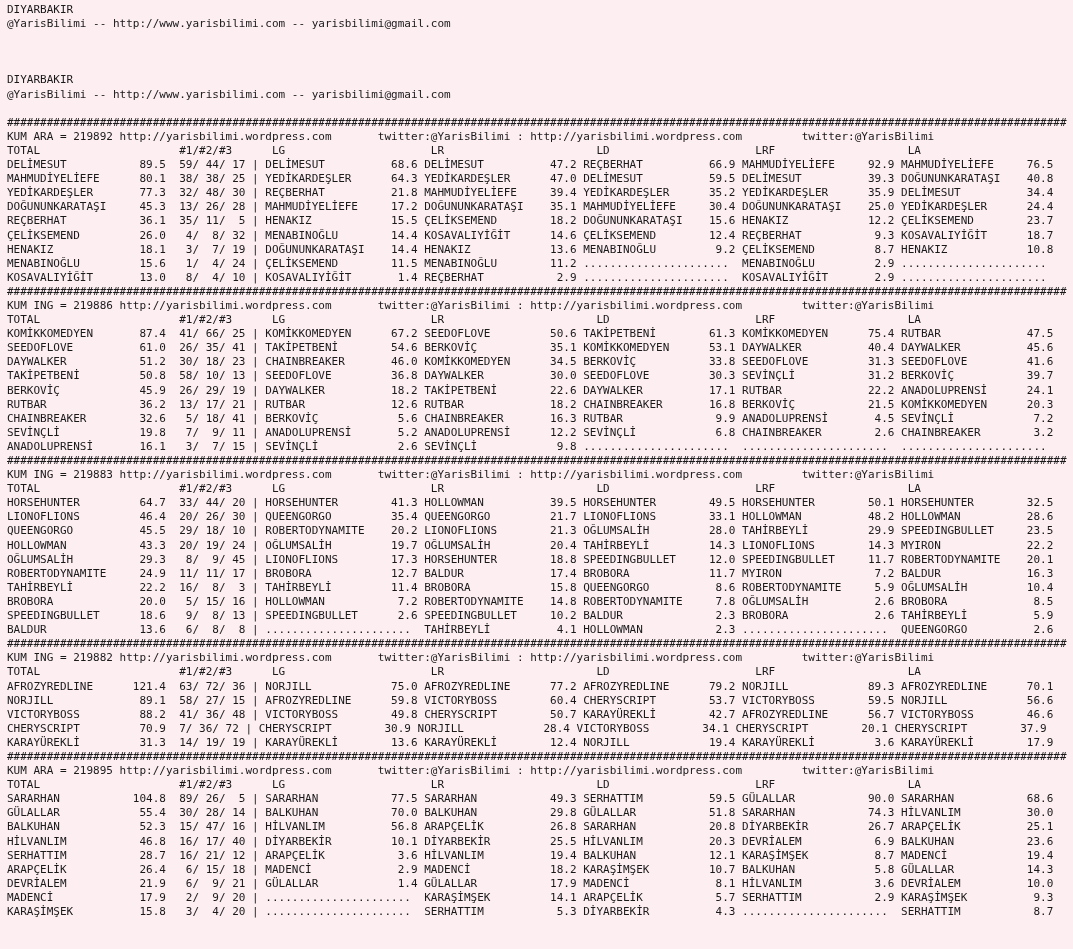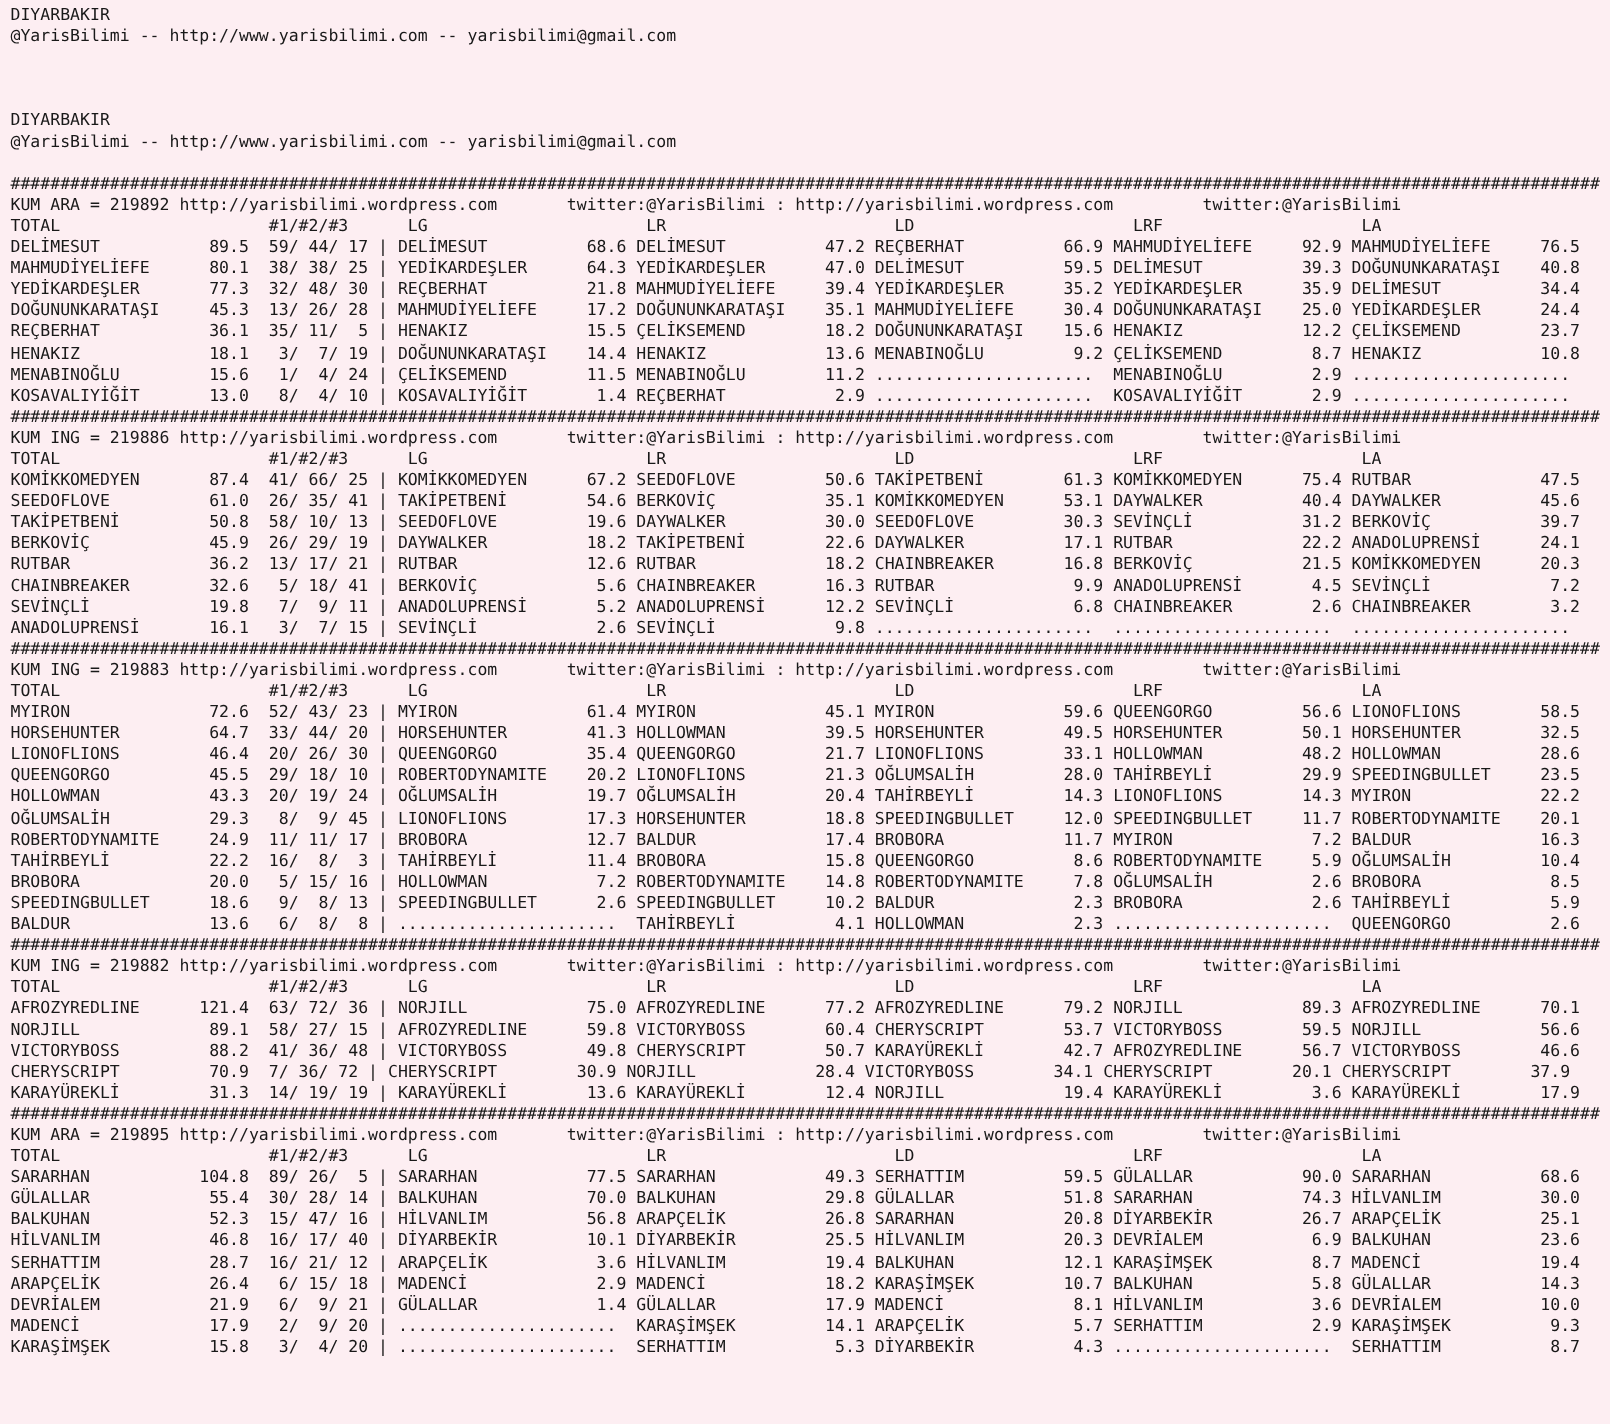--- a/index.html
+++ b/index.html
@@ -30,38 +30,39 @@
     <div class="ln">@YarisBilimi -- http://www.yarisbilimi.com -- yarisbilimi@gmail.com</div>
     <div class="ln"></div>
     <div class="ln">################################################################################################################################################################</div>
     <div class="ln">KUM ARA = 219892 http://yarisbilimi.wordpress.com       twitter:@YarisBilimi : http://yarisbilimi.wordpress.com         twitter:@YarisBilimi</div>
     <div class="ln">TOTAL                     #1/#2/#3      LG                      LR                       LD                      LRF                    LA</div>
     <div class="ln">DELİMESUT           89.5  59/ 44/ 17 | DELİMESUT          68.6 DELİMESUT          47.2 REÇBERHAT          66.9 MAHMUDİYELİEFE     92.9 MAHMUDİYELİEFE     76.5 </div>
     <div class="ln">MAHMUDİYELİEFE      80.1  38/ 38/ 25 | YEDİKARDEŞLER      64.3 YEDİKARDEŞLER      47.0 DELİMESUT          59.5 DELİMESUT          39.3 DOĞUNUNKARATAŞI    40.8 </div>
     <div class="ln">YEDİKARDEŞLER       77.3  32/ 48/ 30 | REÇBERHAT          21.8 MAHMUDİYELİEFE     39.4 YEDİKARDEŞLER      35.2 YEDİKARDEŞLER      35.9 DELİMESUT          34.4 </div>
     <div class="ln">DOĞUNUNKARATAŞI     45.3  13/ 26/ 28 | MAHMUDİYELİEFE     17.2 DOĞUNUNKARATAŞI    35.1 MAHMUDİYELİEFE     30.4 DOĞUNUNKARATAŞI    25.0 YEDİKARDEŞLER      24.4 </div>
     <div class="ln">REÇBERHAT           36.1  35/ 11/  5 | HENAKIZ            15.5 ÇELİKSEMEND        18.2 DOĞUNUNKARATAŞI    15.6 HENAKIZ            12.2 ÇELİKSEMEND        23.7 </div>
+    <div class="ln">ÇELİKSEMEND         26.0   4/  8/ 32 | MENABINOĞLU        14.4 KOSAVALIYİĞİT      14.6 ÇELİKSEMEND        12.4 REÇBERHAT           9.3 KOSAVALIYİĞİT      18.7 </div>
     <div class="ln">HENAKIZ             18.1   3/  7/ 19 | DOĞUNUNKARATAŞI    14.4 HENAKIZ            13.6 MENABINOĞLU         9.2 ÇELİKSEMEND         8.7 HENAKIZ            10.8 </div>
     <div class="ln">MENABINOĞLU         15.6   1/  4/ 24 | ÇELİKSEMEND        11.5 MENABINOĞLU        11.2 ......................  MENABINOĞLU         2.9 ......................  </div>
     <div class="ln">KOSAVALIYİĞİT       13.0   8/  4/ 10 | KOSAVALIYİĞİT       1.4 REÇBERHAT           2.9 ......................  KOSAVALIYİĞİT       2.9 ......................  </div>
     <div class="ln">################################################################################################################################################################</div>
     <div class="ln">KUM ING = 219886 http://yarisbilimi.wordpress.com       twitter:@YarisBilimi : http://yarisbilimi.wordpress.com         twitter:@YarisBilimi</div>
     <div class="ln">TOTAL                     #1/#2/#3      LG                      LR                       LD                      LRF                    LA</div>
     <div class="ln">KOMİKKOMEDYEN       87.4  41/ 66/ 25 | KOMİKKOMEDYEN      67.2 SEEDOFLOVE         50.6 TAKİPETBENİ        61.3 KOMİKKOMEDYEN      75.4 RUTBAR             47.5 </div>
     <div class="ln">SEEDOFLOVE          61.0  26/ 35/ 41 | TAKİPETBENİ        54.6 BERKOVİÇ           35.1 KOMİKKOMEDYEN      53.1 DAYWALKER          40.4 DAYWALKER          45.6 </div>
-    <div class="ln">TAKİPETBENİ         50.8  58/ 10/ 13 | SEEDOFLOVE         19.6 DAYWALKER          30.0 SEEDOFLOVE         30.3 SEVİNÇLİ           31.2 BERKOVİÇ           39.7 </div>
+    <div class="ln">DAYWALKER           51.2  30/ 18/ 23 | CHAINBREAKER       46.0 KOMİKKOMEDYEN      34.5 BERKOVİÇ           33.8 SEEDOFLOVE         31.3 SEEDOFLOVE         41.6 </div>
+    <div class="ln">TAKİPETBENİ         50.8  58/ 10/ 13 | SEEDOFLOVE         36.8 DAYWALKER          30.0 SEEDOFLOVE         30.3 SEVİNÇLİ           31.2 BERKOVİÇ           39.7 </div>
     <div class="ln">BERKOVİÇ            45.9  26/ 29/ 19 | DAYWALKER          18.2 TAKİPETBENİ        22.6 DAYWALKER          17.1 RUTBAR             22.2 ANADOLUPRENSİ      24.1 </div>
     <div class="ln">RUTBAR              36.2  13/ 17/ 21 | RUTBAR             12.6 RUTBAR             18.2 CHAINBREAKER       16.8 BERKOVİÇ           21.5 KOMİKKOMEDYEN      20.3 </div>
     <div class="ln">CHAINBREAKER        32.6   5/ 18/ 41 | BERKOVİÇ            5.6 CHAINBREAKER       16.3 RUTBAR              9.9 ANADOLUPRENSİ       4.5 SEVİNÇLİ            7.2 </div>
     <div class="ln">SEVİNÇLİ            19.8   7/  9/ 11 | ANADOLUPRENSİ       5.2 ANADOLUPRENSİ      12.2 SEVİNÇLİ            6.8 CHAINBREAKER        2.6 CHAINBREAKER        3.2 </div>
     <div class="ln">ANADOLUPRENSİ       16.1   3/  7/ 15 | SEVİNÇLİ            2.6 SEVİNÇLİ            9.8 ......................  ......................  ......................  </div>
     <div class="ln">################################################################################################################################################################</div>
     <div class="ln">KUM ING = 219883 http://yarisbilimi.wordpress.com       twitter:@YarisBilimi : http://yarisbilimi.wordpress.com         twitter:@YarisBilimi</div>
     <div class="ln">TOTAL                     #1/#2/#3      LG                      LR                       LD                      LRF                    LA</div>
-    <div class="ln">MYIRON              72.6  52/ 43/ 23 | MYIRON             61.4 MYIRON             45.1 MYIRON             59.6 QUEENGORGO         56.6 LIONOFLIONS        58.5 </div>
     <div class="ln">HORSEHUNTER         64.7  33/ 44/ 20 | HORSEHUNTER        41.3 HOLLOWMAN          39.5 HORSEHUNTER        49.5 HORSEHUNTER        50.1 HORSEHUNTER        32.5 </div>
     <div class="ln">LIONOFLIONS         46.4  20/ 26/ 30 | QUEENGORGO         35.4 QUEENGORGO         21.7 LIONOFLIONS        33.1 HOLLOWMAN          48.2 HOLLOWMAN          28.6 </div>
     <div class="ln">QUEENGORGO          45.5  29/ 18/ 10 | ROBERTODYNAMITE    20.2 LIONOFLIONS        21.3 OĞLUMSALİH         28.0 TAHİRBEYLİ         29.9 SPEEDINGBULLET     23.5 </div>
     <div class="ln">HOLLOWMAN           43.3  20/ 19/ 24 | OĞLUMSALİH         19.7 OĞLUMSALİH         20.4 TAHİRBEYLİ         14.3 LIONOFLIONS        14.3 MYIRON             22.2 </div>
     <div class="ln">OĞLUMSALİH          29.3   8/  9/ 45 | LIONOFLIONS        17.3 HORSEHUNTER        18.8 SPEEDINGBULLET     12.0 SPEEDINGBULLET     11.7 ROBERTODYNAMITE    20.1 </div>
     <div class="ln">ROBERTODYNAMITE     24.9  11/ 11/ 17 | BROBORA            12.7 BALDUR             17.4 BROBORA            11.7 MYIRON              7.2 BALDUR             16.3 </div>
     <div class="ln">TAHİRBEYLİ          22.2  16/  8/  3 | TAHİRBEYLİ         11.4 BROBORA            15.8 QUEENGORGO          8.6 ROBERTODYNAMITE     5.9 OĞLUMSALİH         10.4 </div>
     <div class="ln">BROBORA             20.0   5/ 15/ 16 | HOLLOWMAN           7.2 ROBERTODYNAMITE    14.8 ROBERTODYNAMITE     7.8 OĞLUMSALİH          2.6 BROBORA             8.5 </div>
     <div class="ln">SPEEDINGBULLET      18.6   9/  8/ 13 | SPEEDINGBULLET      2.6 SPEEDINGBULLET     10.2 BALDUR              2.3 BROBORA             2.6 TAHİRBEYLİ          5.9 </div>
     <div class="ln">BALDUR              13.6   6/  8/  8 | ......................  TAHİRBEYLİ          4.1 HOLLOWMAN           2.3 ......................  QUEENGORGO          2.6 </div>

